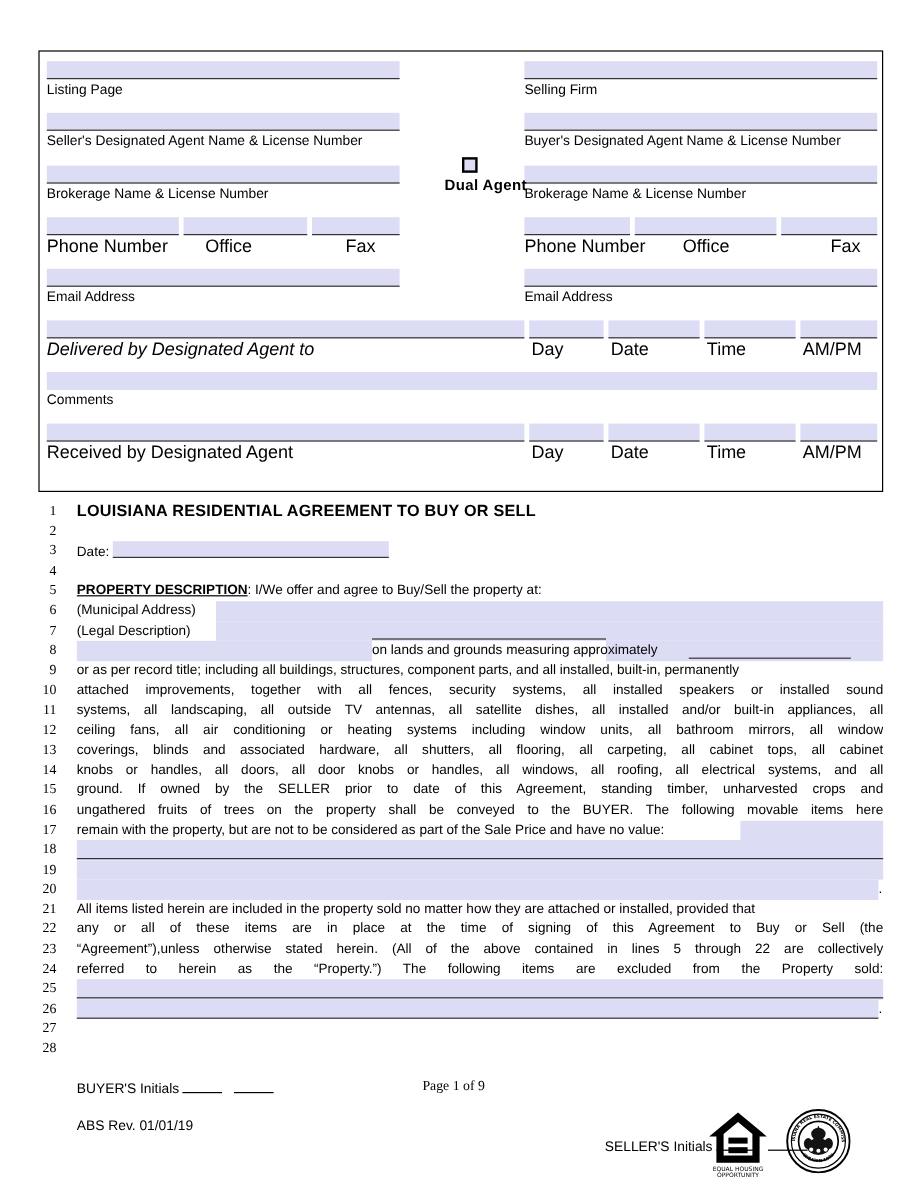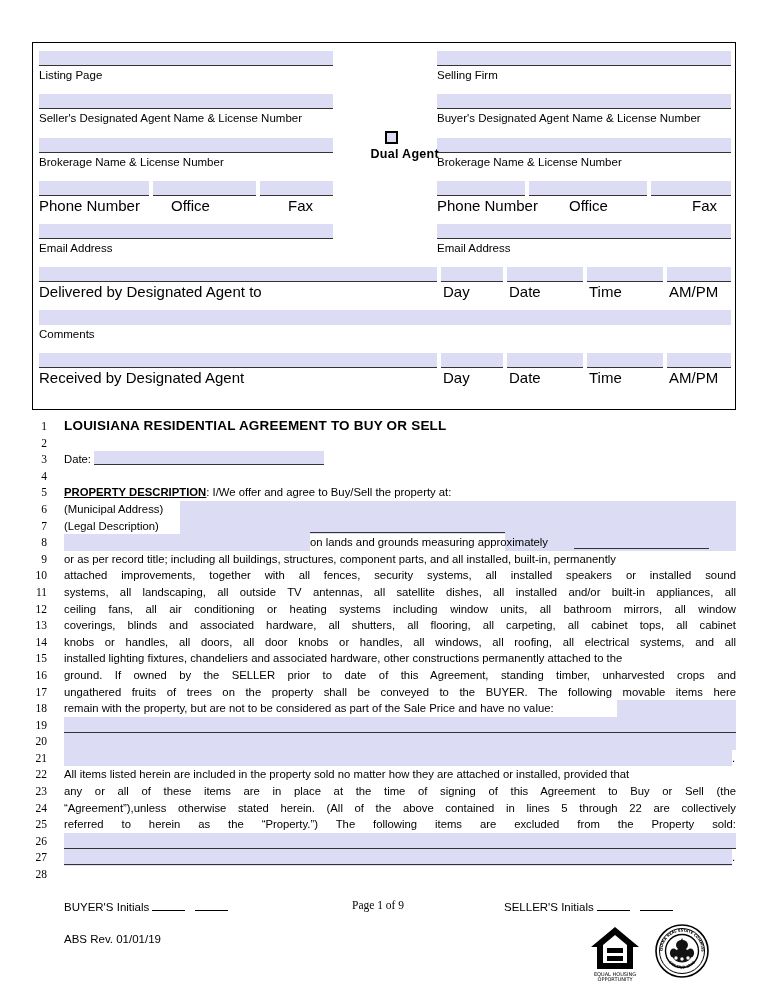--- a/index.html
+++ b/index.html
@@ -162,21 +162,21 @@
 
   
   .footer-initials {
     position: absolute;
     top: 899px;
     font-size: 11.5px;
     white-space: nowrap;
   }
   .fi-buyer  { left: 64px; }
   .fi-page   { left: 352px; font-family: Liberation Serif, serif; }
-  .fi-seller { left: 504px; }
+  .fi-seller { left: 504px; margin-top: 48px; }
   .blankline { display: inline-block; border-bottom: 1.3px solid #000; width: 33px; height: 11px; }
 
   .rev-note {
     position: absolute;
     left: 64px;
     top: 933px;
     font-size: 11.5px;
   }
 
   .logos {
@@ -273,21 +273,21 @@
 
   <div class="fld-row" style="left:6px; top:224px; width:692px;">
     <div class="seg-wrap">
       <div class="seg" style="left:0;   width:398px;"></div>
       <div class="seg" style="left:402px;width:62px;"></div>
       <div class="seg" style="left:468px;width:76px;"></div>
       <div class="seg" style="left:548px;width:76px;"></div>
       <div class="seg" style="left:628px;width:64px;"></div>
     </div>
     <div class="seg-caps">
-      <span style="left:0;">Delivered by Designated Agent to</span>
+      <span style="left:0;font-style:italic;">Delivered by Designated Agent to</span>
       <span style="left:404px;">Day</span>
       <span style="left:470px;">Date</span>
       <span style="left:550px;">Time</span>
       <span style="left:630px;">AM/PM</span>
     </div>
   </div>
 
   <div class="fld-row" style="left:6px; top:267px; width:692px;">
     <div class="fld-plain"></div>
     <div class="fld-caption">Comments</div>
@@ -380,21 +380,20 @@
     <span class="ontop" style="position:absolute; left:246px; top:0;">on lands and grounds measuring approximately</span>
     <span class="inl ontop" style="position:absolute; left:510px; top:1px; width:135px; background:transparent;"></span>
   </div>
 
   <div class="bl noj">or as per record title; including all buildings, structures, component parts, and all installed, built-in, permanently</div>
   <div class="bl just">attached improvements, together with all fences, security systems, all installed speakers or installed sound</div>
   <div class="bl just">systems, all landscaping, all outside TV antennas, all satellite dishes, all installed and/or built-in appliances, all</div>
   <div class="bl just">ceiling fans, all air conditioning or heating systems including window units, all bathroom mirrors, all window</div>
   <div class="bl just">coverings, blinds and associated hardware, all shutters, all flooring, all carpeting, all cabinet tops, all cabinet</div>
   <div class="bl just">knobs or handles, all doors, all door knobs or handles, all windows, all roofing, all electrical systems, and all</div>
-  <div class="bl noj">installed lighting fixtures, chandeliers and associated hardware, other constructions permanently attached to the</div>
   <div class="bl just">ground. If owned by the SELLER prior to date of this Agreement, standing timber, unharvested crops and</div>
   <div class="bl just">ungathered fruits of trees on the property shall be conveyed to the BUYER. The following movable items here</div>
 
   <div class="bl">
     <span class="band" style="left:553px; width:119px;"></span>
     <span class="ontop">remain with the property, but are not to be considered as part of the Sale Price and have no value:</span>
   </div>
 
   <div class="bl">
     <span class="band" style="left:0; width:672px;"></span>

